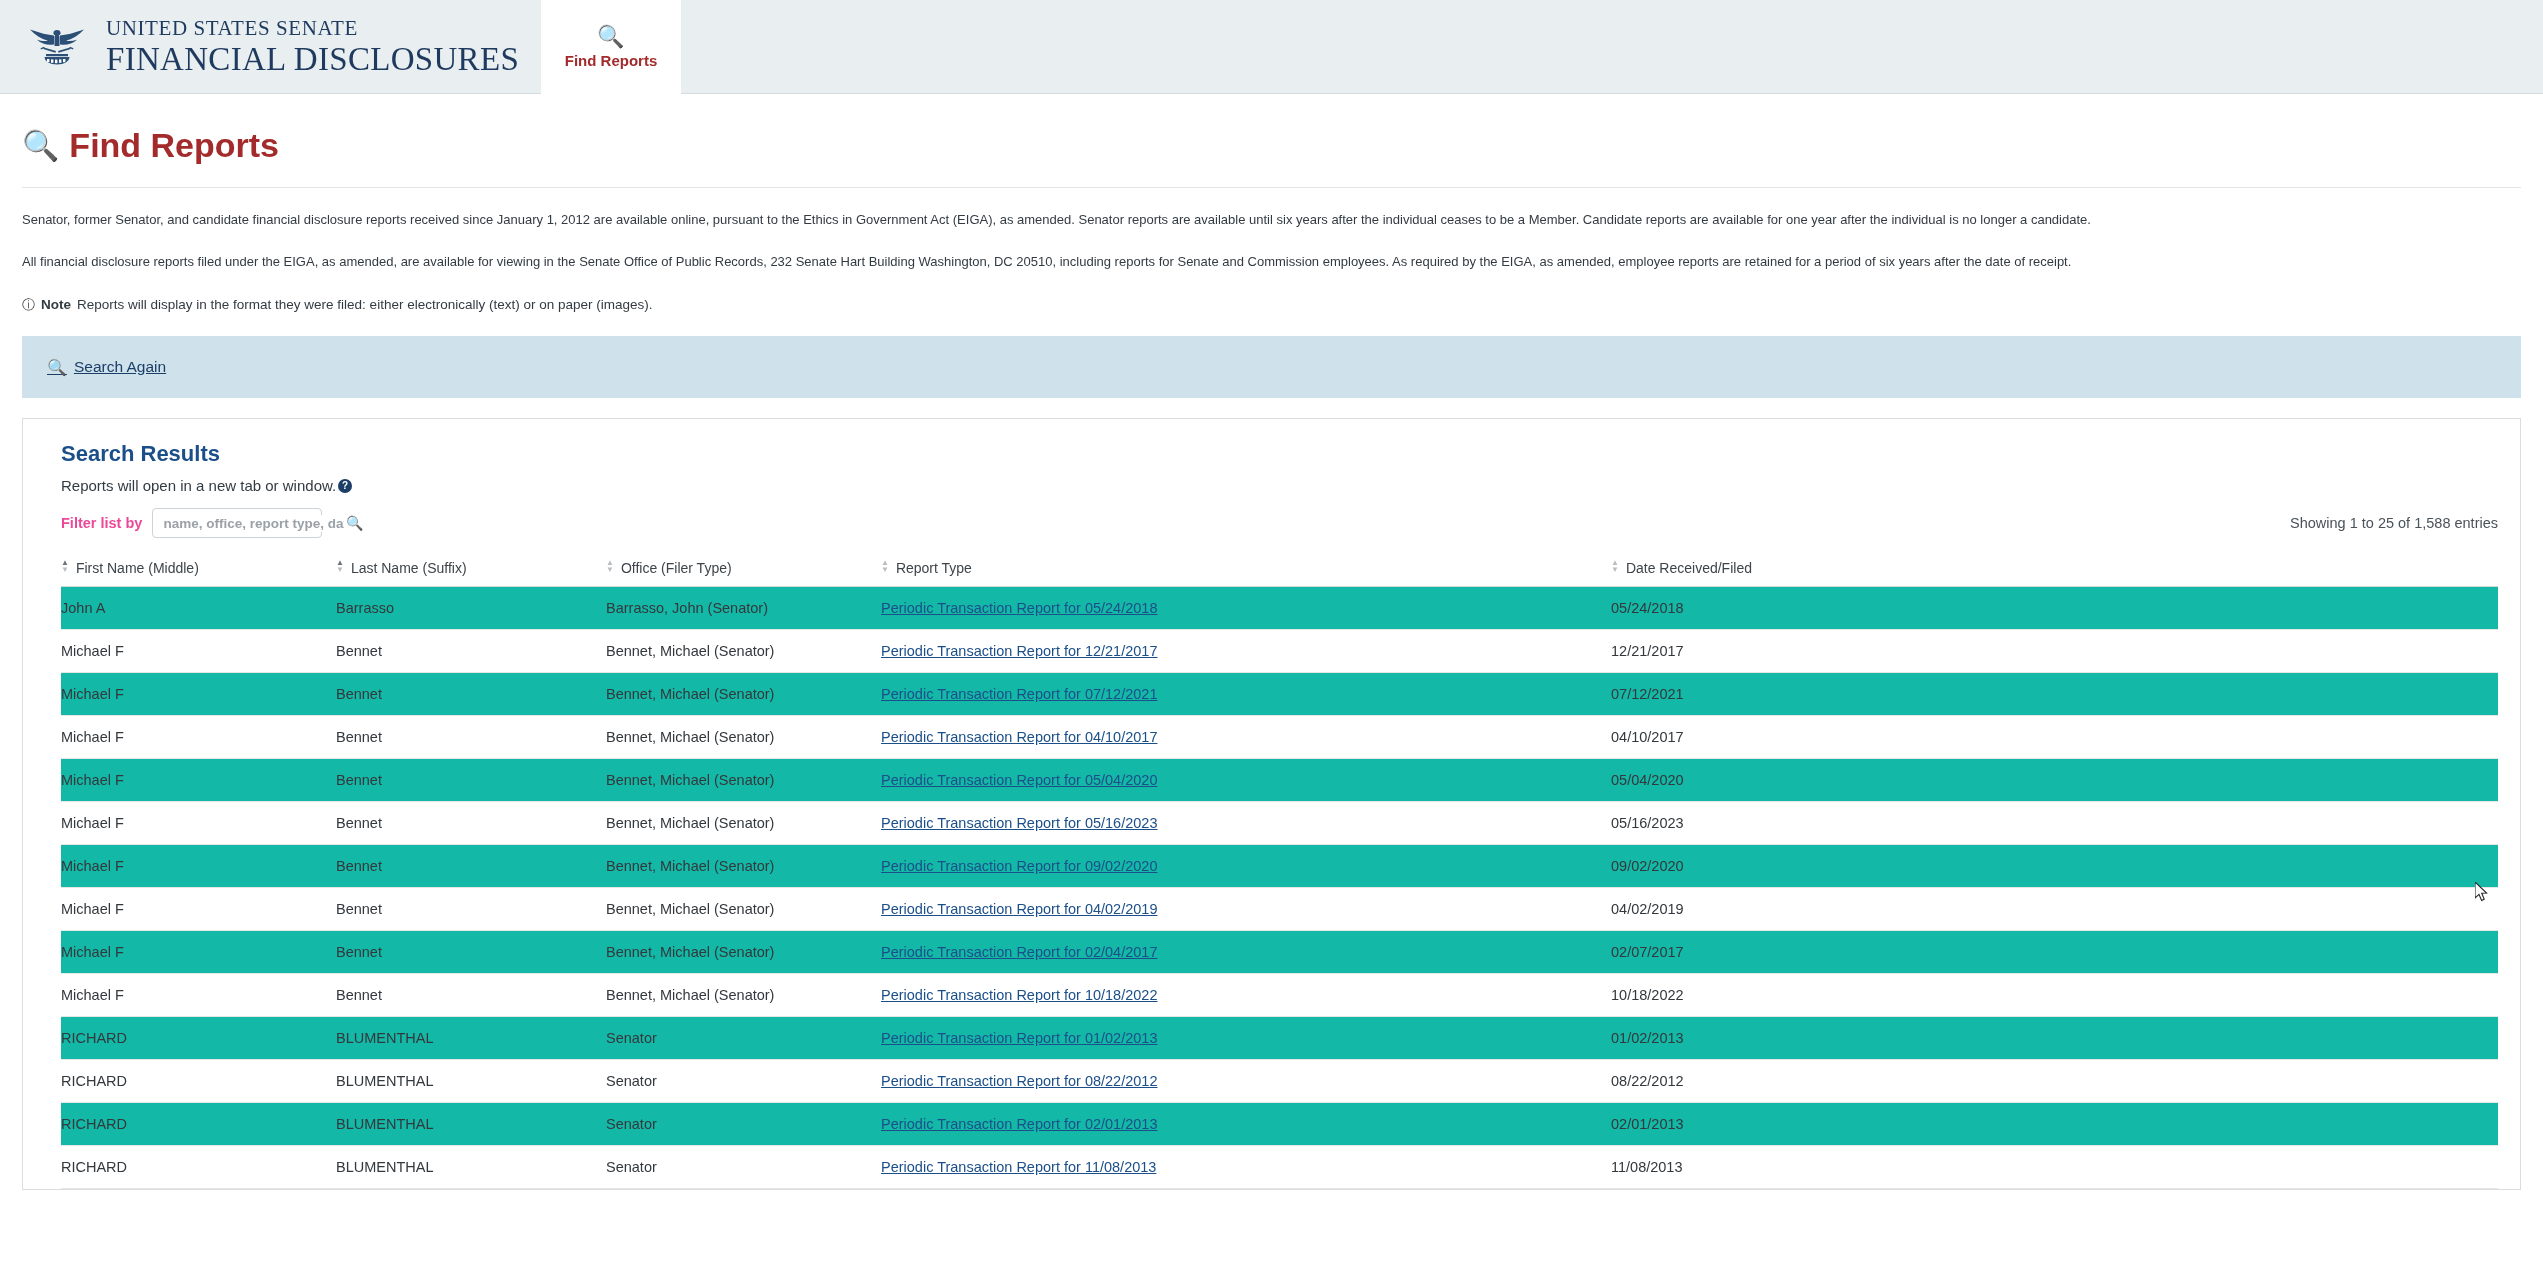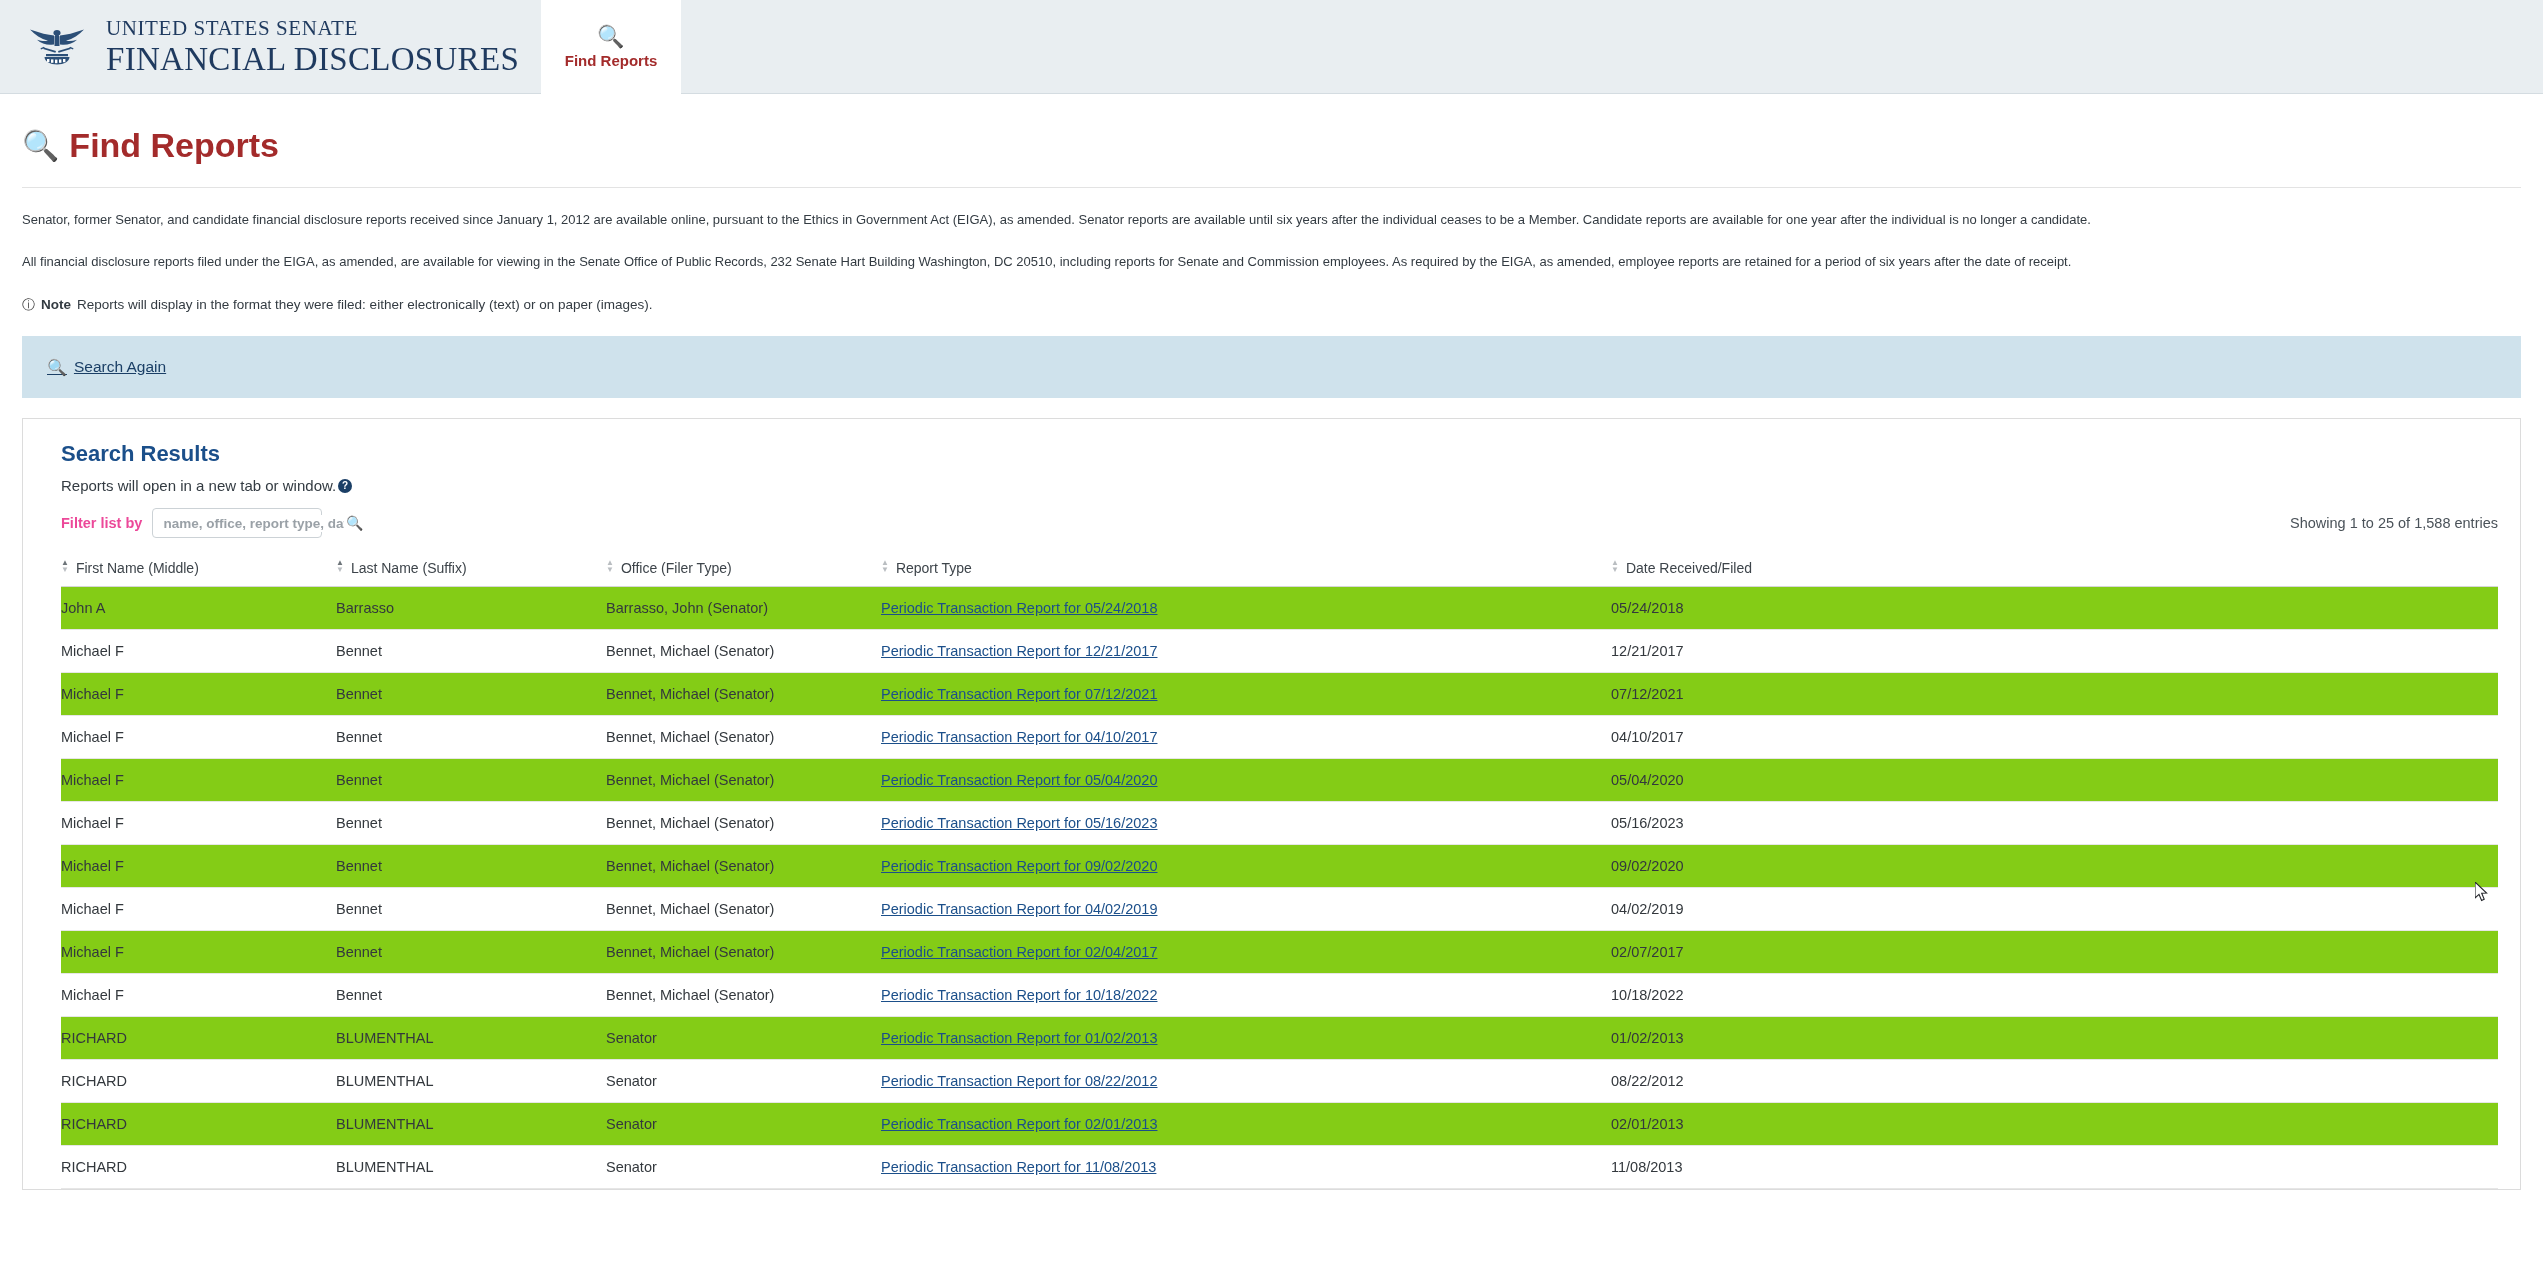--- a/index.html
+++ b/index.html
@@ -192,21 +192,21 @@
   .sorter .up, .sorter .dn { display: block; }
   .sorter.asc .up { color: #6d7479; }
 
   table.results td {
     font-size: 14.5px;
     color: #33383d;
     padding: 13px 0;
     border-bottom: 1px solid #e6e6e6;
     vertical-align: middle;
   }
-  table.results tbody tr.odd { background: #84cc16; }
+  table.results tbody tr.odd { background: #14b8a6; }
   table.results tbody tr.even { background: #ffffff; }
   td.c1 { width: 275px; padding-left: 2px; }
   td.c2 { width: 270px; }
   td.c3 { width: 275px; }
   td.c4 { width: 730px; }
   td.c5 { }
   th.c1 { width: 275px; padding-left: 2px; }
   th.c2 { width: 270px; }
   th.c3 { width: 275px; }
   th.c4 { width: 730px; }

